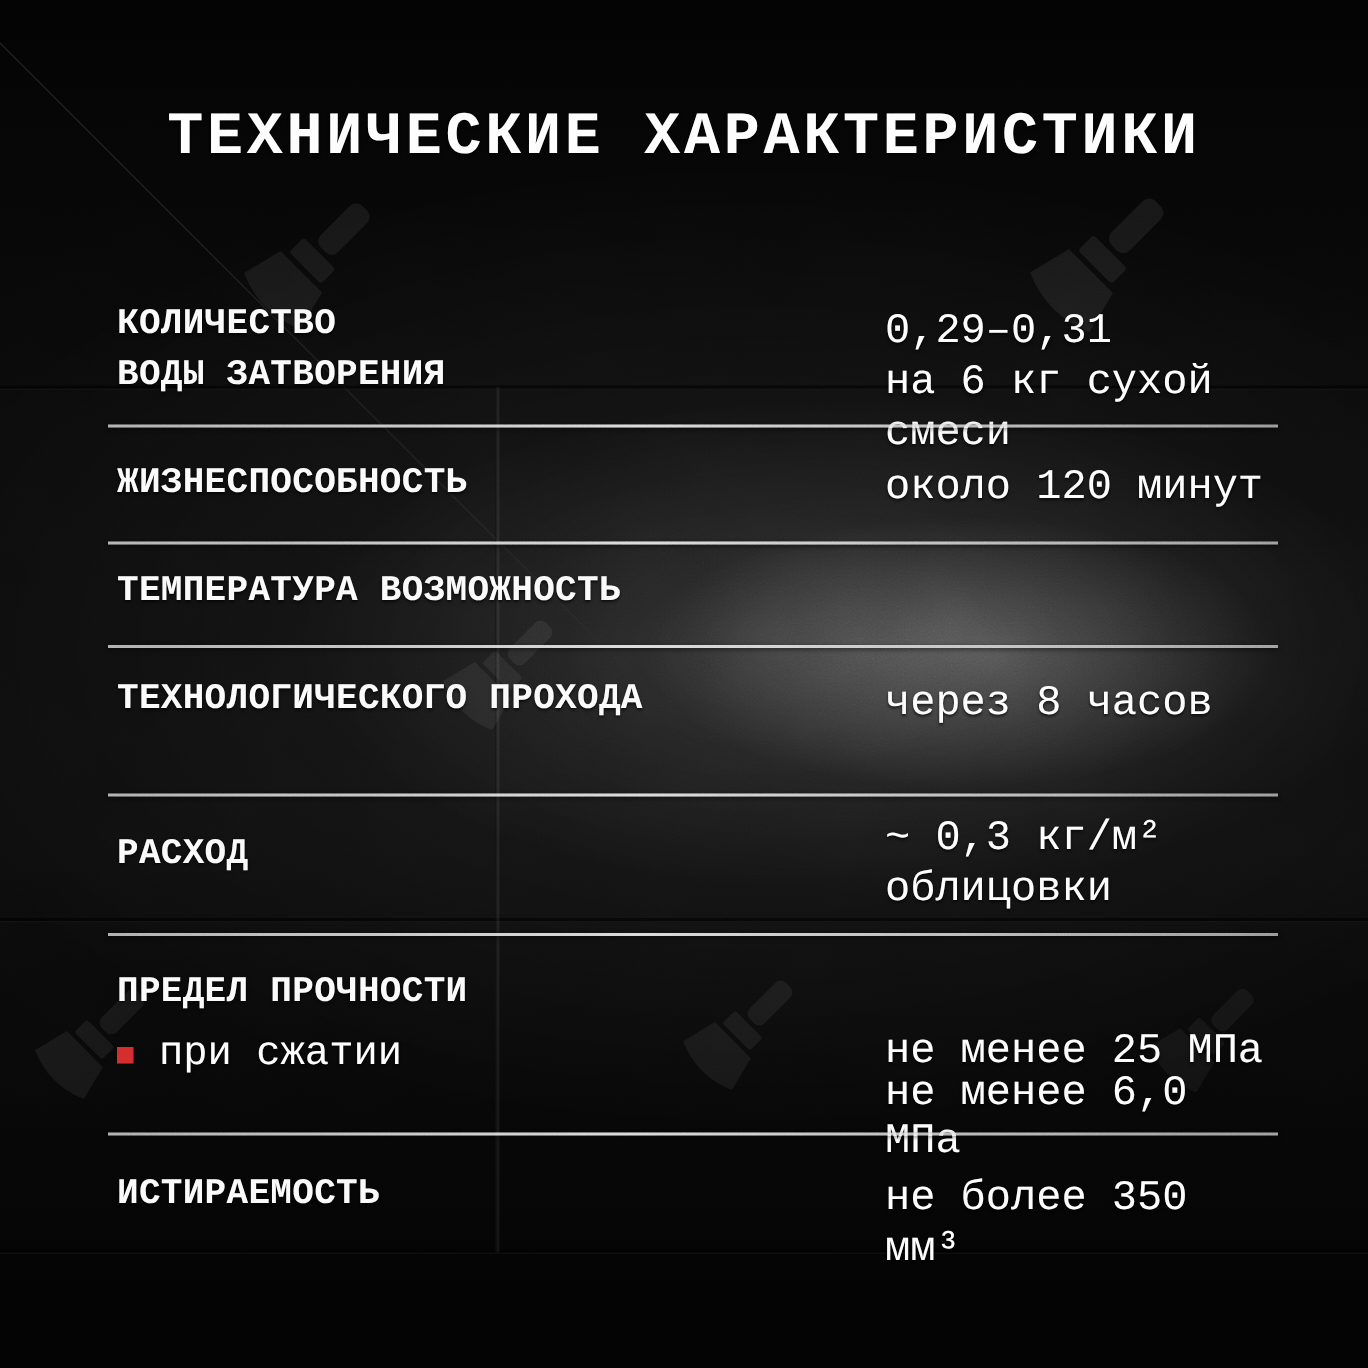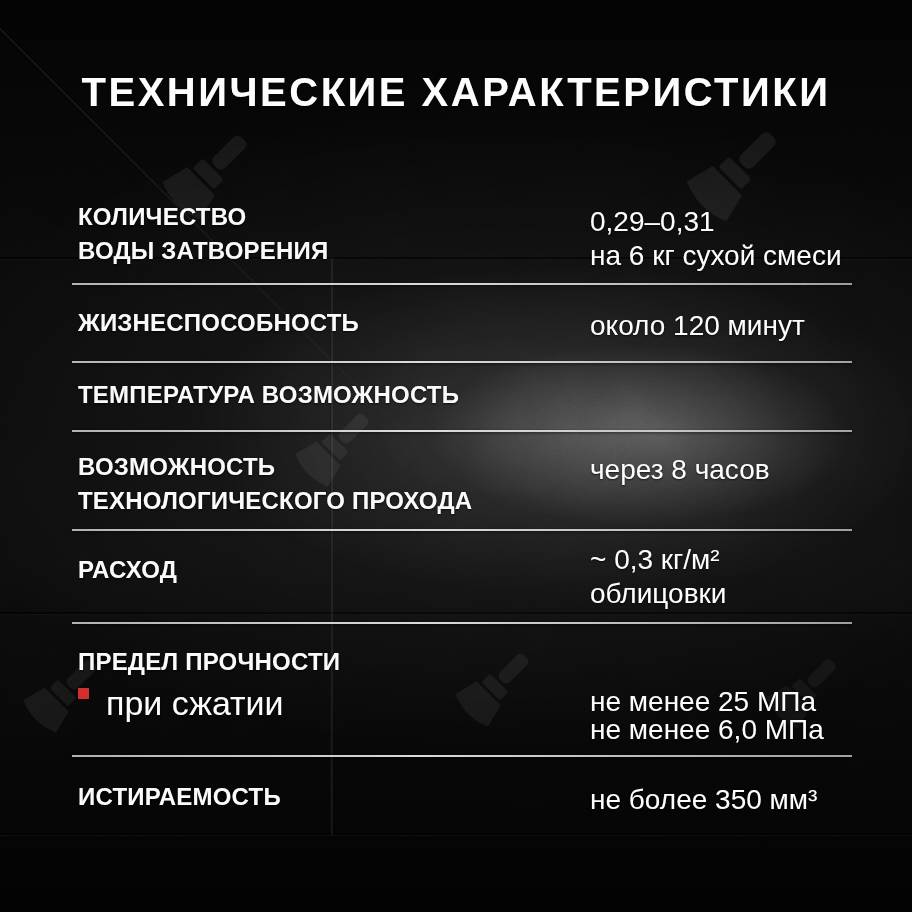--- a/index.html
+++ b/index.html
@@ -1,18 +1,18 @@
 <!DOCTYPE html>
 <html><head>
 <meta charset="utf-8">
 <style>
   html,body{margin:0;padding:0;background:#000;}
   .canvas{
     position:relative;width:912px;height:912px;overflow:hidden;
-    font-family:Liberation Sans, sans-serif;color:#f5f5f5;
+    font-family:Liberation Mono, monospace;color:#f5f5f5;
     background:
       radial-gradient(ellipse 300px 130px at 640px 435px, rgba(255,255,255,0.20), rgba(255,255,255,0) 70%),
       radial-gradient(ellipse 520px 230px at 570px 430px, rgba(255,255,255,0.11), rgba(255,255,255,0) 72%),
       radial-gradient(ellipse 760px 420px at 500px 430px, rgba(255,255,255,0.06), rgba(255,255,255,0) 78%),
       linear-gradient(#030303, #0a0a0a 30%, #0c0c0c 62%, #060606 85%, #020202);
   }
   .noise{position:absolute;left:0;top:0;mix-blend-mode:overlay;opacity:.55;pointer-events:none;}
   .seam-h{position:absolute;left:0;width:912px;height:2px;background:rgba(0,0,0,0.55);border-bottom:1px solid rgba(255,255,255,0.05);}
   .seam-v{position:absolute;width:2px;background:rgba(255,255,255,0.06);border-left:1px solid rgba(0,0,0,0.45);}
   .scratch{position:absolute;left:-12px;top:16px;width:620px;height:1px;background:linear-gradient(90deg,rgba(255,255,255,0.10),rgba(255,255,255,0.05) 70%,rgba(255,255,255,0));transform:rotate(45deg);transform-origin:left top;}
@@ -21,21 +21,21 @@
     position:absolute;left:0;top:70px;width:912px;text-align:center;
     font-size:40px;font-weight:bold;letter-spacing:2.5px;color:#fdfdfd;
     text-shadow:0 1px 2px rgba(0,0,0,0.8);
   }
   .row{position:absolute;left:78px;width:774px;}
   .label{font-size:24px;line-height:34px;font-weight:bold;letter-spacing:0.2px;color:#fafafa;text-shadow:0 1px 2px rgba(0,0,0,0.7);}
   .value{position:absolute;left:512px;top:3px;font-size:28px;line-height:34px;font-weight:normal;color:#fdfdfd;text-shadow:0 1px 2px rgba(0,0,0,0.7);}
   .sep{position:absolute;left:72px;width:780px;height:2px;
     background:linear-gradient(90deg,rgba(222,222,222,0.75),rgba(235,235,235,0.9) 45%,rgba(205,205,205,0.7));
     box-shadow:0 1px 3px rgba(0,0,0,0.6);}
-  .bullet-line{position:absolute;left:0;display:flex;font-size:34px;line-height:30px;color:#fdfdfd;text-shadow:0 1px 2px rgba(0,0,0,0.7);}
+  .bullet-line{position:absolute;left:0;display:flex;align-items:center;font-size:27px;line-height:30px;color:#fdfdfd;text-shadow:0 1px 2px rgba(0,0,0,0.7);}
   .bullet{width:11px;height:11px;margin-right:17px;flex:0 0 auto;}
   .bullet-value{position:absolute;left:512px;font-size:28px;line-height:32px;color:#fdfdfd;text-shadow:0 1px 2px rgba(0,0,0,0.7);}
 </style>
 </head>
 <body>
 
 <div class="canvas">
 
   <div class="scratch"></div>
   <div class="seam-h" style="top:257px"></div>
@@ -100,21 +100,20 @@
 
   <div class="row" style="top:378px">
     <div class="label">
       <div>ТЕМПЕРАТУРА ВОЗМОЖНОСТЬ</div>
     </div>
   </div>
   <div class="sep" style="top:430px"></div>
 
   <div class="row" style="top:450px">
     <div class="label">
-      <div>ВОЗМОЖНОСТЬ</div>
       <div>ТЕХНОЛОГИЧЕСКОГО ПРОХОДА</div>
     </div>
     <div class="value">
       <div>через 8 часов</div>
     </div>
   </div>
   <div class="sep" style="top:529px"></div>
 
   <div class="row" style="top:553px">
     <div class="label">

